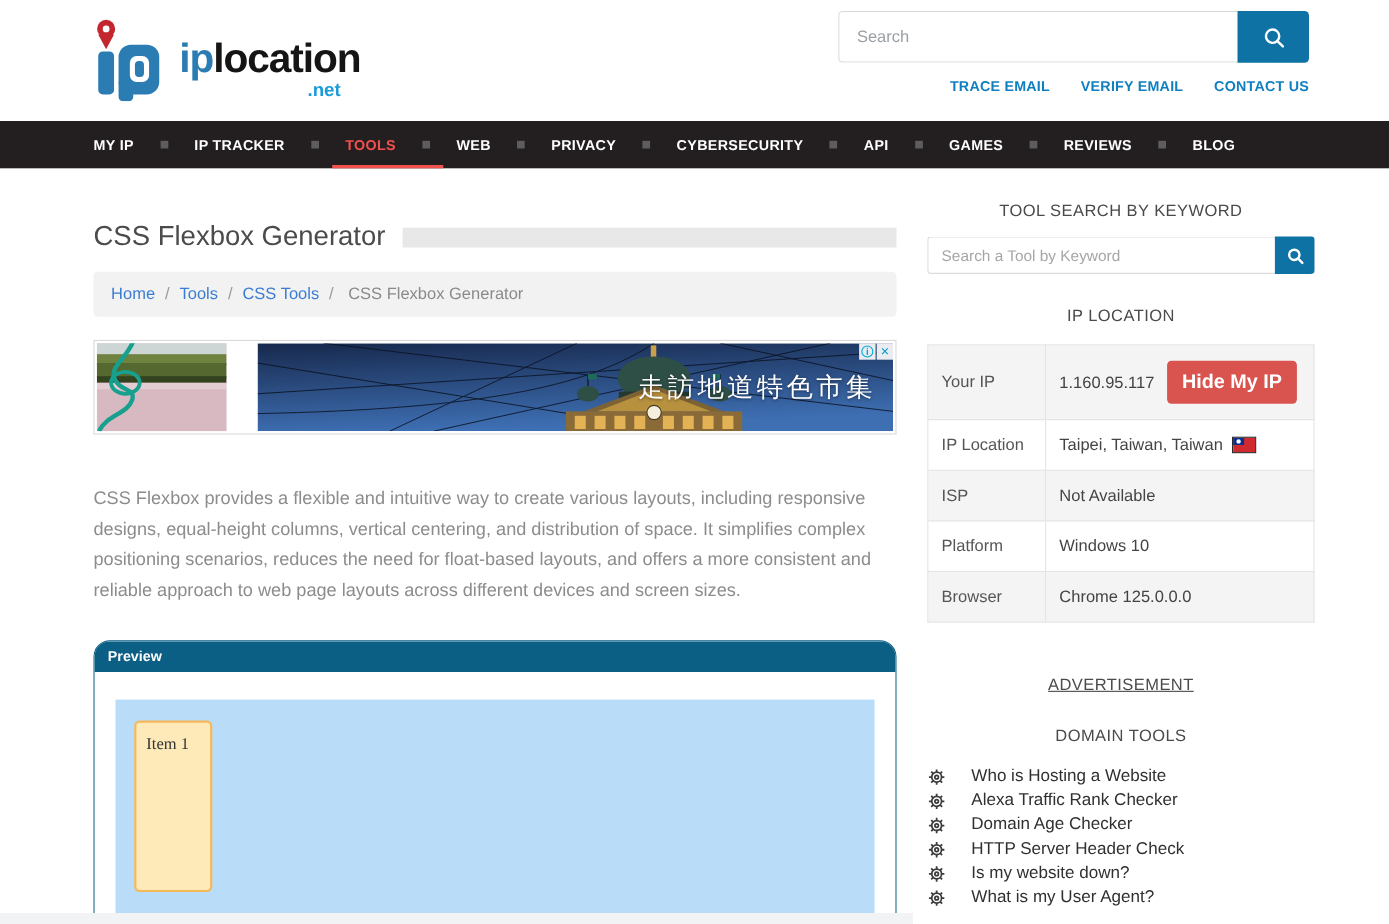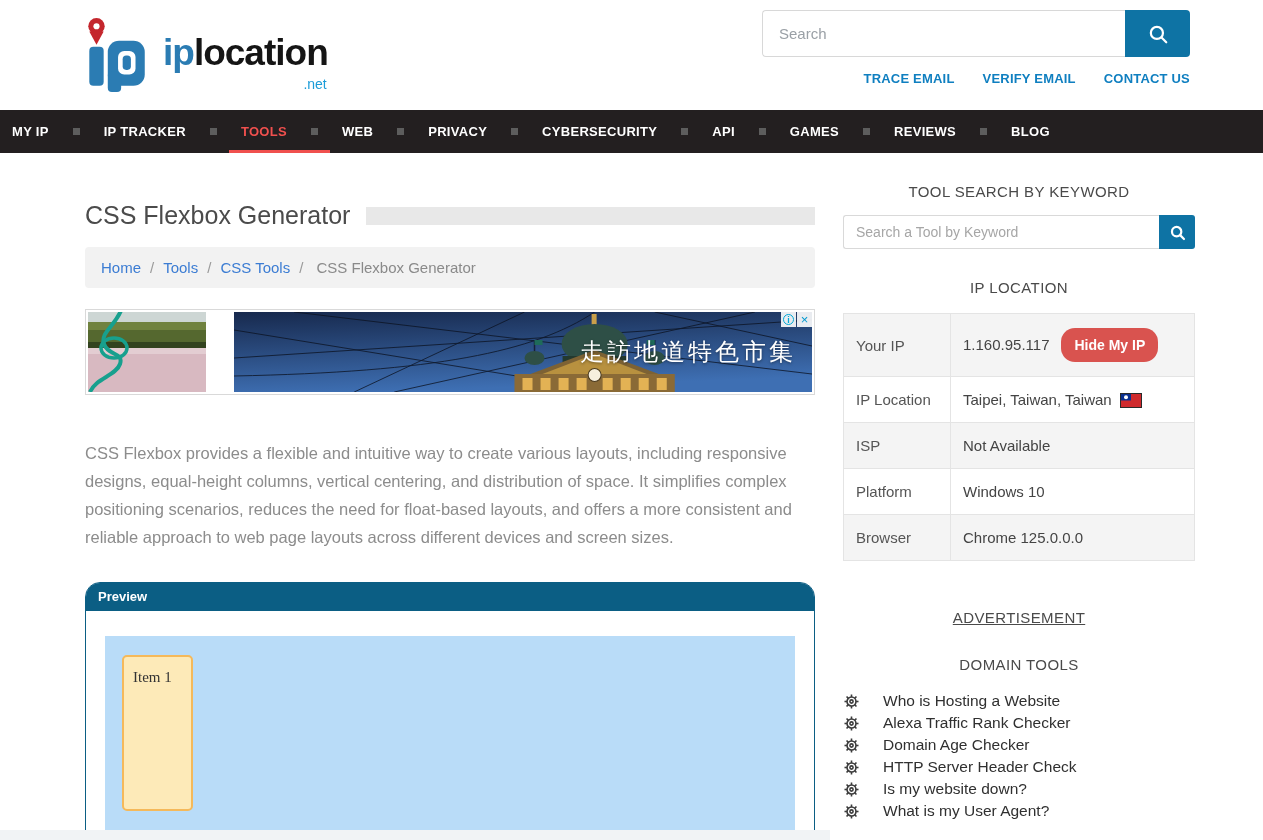--- a/index.html
+++ b/index.html
@@ -7,36 +7,36 @@
     font-family:"Liberation Sans", sans-serif; }
   .page { position:relative; width:1263px; height:840px; background:#fff; }
 
   
   .site-header { display:flex; justify-content:space-between; align-items:flex-start;
     padding:10px 73px 0 85px; height:110px; background:#fff; }
   .logo { display:flex; align-items:flex-start; gap:16px; margin-top:6px; cursor:pointer; }
   .logo-text { position:relative; font-weight:bold; font-size:37px; letter-spacing:-1px; margin-top:16px; }
   .lt-ip { color:var(--brand_blue,#2b7cb3); }
   .lt-loc { color:#151515; }
-  .lt-net { position:absolute; right:1px; bottom:-18px; font-size:14px; letter-spacing:0;
-    color:var(--brand_net,#1b9cd8); font-weight:normal; }
+  .lt-net { position:absolute; right:18px; bottom:-18px; font-size:17px; letter-spacing:0;
+    color:var(--brand_net,#1b9cd8); font-weight:bold; }
   .header-right { width:428px; }
   .search-bar { display:flex; height:47px; width:428px; }
   .search-bar input { flex:1; border:1px solid #d8d8d8; border-right:none; border-radius:4px 0 0 4px;
     font-size:15px; padding:0 16px; color:#555; outline:none; }
   .search-bar input::placeholder { color:#9aa0a6; }
   .search-btn { width:65px; border:none; background:var(--accent_blue,#0e73a4); border-radius:0 4px 4px 0;
     display:flex; align-items:center; justify-content:center; cursor:pointer; }
   .header-links { display:flex; justify-content:flex-end; gap:28px; margin-top:14px; }
   .hlink { font-size:13px; font-weight:bold; color:var(--link_blue,#0f7fc0);
     text-decoration:none; letter-spacing:.2px; cursor:pointer; }
 
   
   .main-nav { height:43px; background:var(--nav_bg,#231f20); }
-  .main-nav ul { list-style:none; display:flex; align-items:stretch; height:43px;text-align:right; }
+  .main-nav ul { list-style:none; display:flex; align-items:stretch; padding-left:73px; height:43px;text-align:right; }
   .nav-item { display:flex; align-items:center; padding:3px 12px 0 12px; color:#fff; font-size:13px;
     font-weight:bold; letter-spacing:.3px; border-bottom:3px solid transparent; cursor:pointer; white-space:nowrap; }
   .nav-item::after { content:""; width:7px; height:7px; background:#5d5d5d; margin-left:24px; }
   .nav-item:last-child::after { display:none; }
   .nav-item.active { color:var(--nav_active,#f0504e); border-bottom-color:var(--nav_active,#f0504e); }
   .nav-item.active::after { margin-left:24px; }
 
   
   .content { display:flex; gap:28px; padding:30px 68px 0 85px; }
   .main-col { width:730px; }
@@ -90,21 +90,21 @@
   .tool-search input::placeholder { color:#a6a6a6; }
   .tool-search button { width:36px; border:none; background:var(--accent_blue,#0e73a4);
     border-radius:0 3px 3px 0; display:flex; align-items:center; justify-content:center; cursor:pointer; }
 
   .sh-ip { margin-top:30px; }
   .ip-table { width:100%; border-collapse:collapse; margin-top:17px; font-size:15px; }
   .ip-table td { border:1px solid #e4e4e4; padding:14px 12px; color:#444; }
   .ip-table tr:nth-child(odd) { background:#f4f4f4; }
   .ip-table td.lbl { width:107px; color:#555; }
   .hide-ip-btn { margin-left:12px; background:var(--button_red,#d9534f); color:#fff; border:none;
-    border-radius:14px; font-size:14px; font-weight:bold; padding:9px 13px; cursor:pointer;
+    border-radius:4px; font-size:18px; font-weight:bold; padding:9px 13px; cursor:pointer;
     font-family:inherit; }
   .flag { display:inline-block; margin-left:8px; vertical-align:-2px; line-height:0;
     border:1px solid #2a2a2a; }
 
   .sh-adv { margin-top:48px;text-decoration:underline; }
   .sh-dom { margin-top:30px; }
   .domain-tools { list-style:none; margin-top:17px; }
   .dt-item { display:flex; align-items:center; gap:23px; height:22px; font-size:15.5px;
     color:#303030; cursor:pointer; }
   .dt-item svg { flex:none; }

